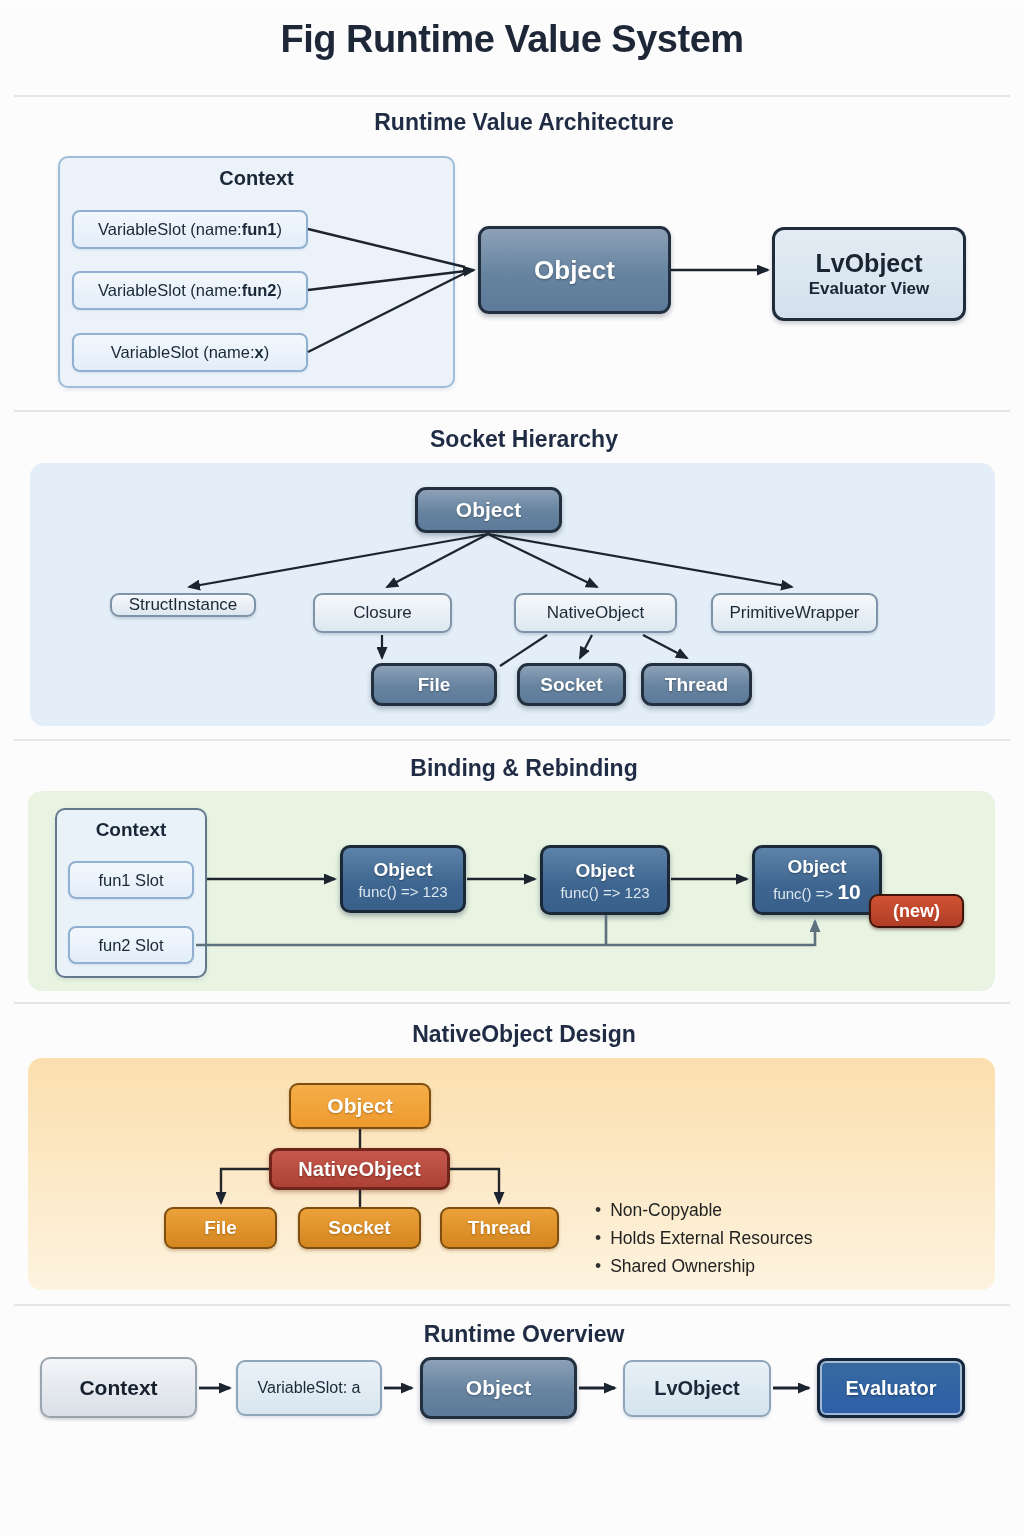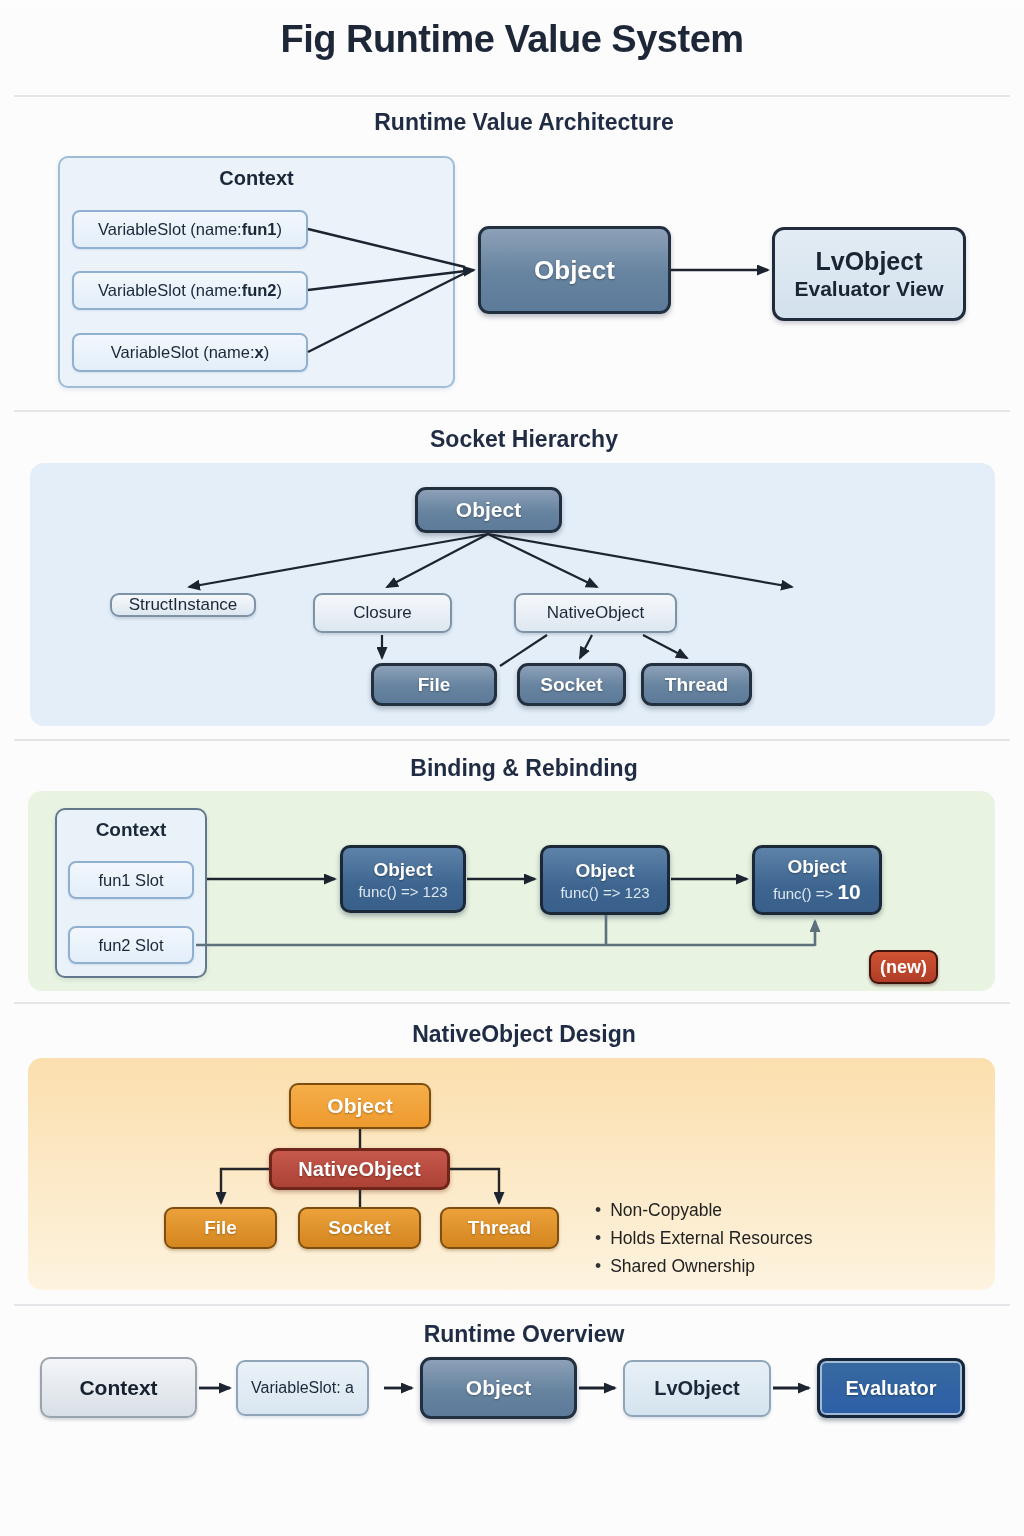--- a/index.html
+++ b/index.html
@@ -31,21 +31,21 @@
          box-shadow:0 2px 3px rgba(60,20,10,.4);}
   .ctxbox{position:absolute;box-sizing:border-box;background:#ebf2fa;border:2px solid #9fbcd8;
          border-radius:10px;z-index:1;box-shadow:0 2px 4px rgba(60,90,120,.12);}
   .ctxbox.green{background:#e9f1f9;border-color:#64788c;}
   .ctx-title{padding-top:9px;text-align:center;font-size:20px;font-weight:bold;color:#1a2838;}
   .slot{position:absolute;box-sizing:border-box;display:flex;align-items:center;justify-content:center;
         background:linear-gradient(180deg,#f2f7fc,#e3eefa);border:2px solid #8fb0d0;border-radius:8px;
         font-size:16.5px;color:#1a2838;z-index:2;box-shadow:0 1px 2px rgba(60,90,120,.12);}
   .slot b{font-weight:bold;}
   .lv-title{font-size:25px;font-weight:bold;}
-  .lv-sub{font-size:21px;font-weight:bold;margin-top:1px;}
+  .lv-sub{font-size:17px;font-weight:bold;margin-top:1px;}
   .orangebig{background:linear-gradient(180deg,#f5ae49,#ee9a2e);border:2.5px solid #7e4e10;
          border-radius:9px;color:#fff;font-weight:bold;text-shadow:0 1px 2px rgba(100,55,0,.45);
          box-shadow:0 2px 3px rgba(120,70,10,.3);}
   .amber{background:linear-gradient(180deg,#eca13a,#d4861f);border:2.5px solid #7e4e10;
          border-radius:9px;color:#fff;font-weight:bold;text-shadow:0 1px 2px rgba(100,55,0,.45);
          box-shadow:0 2px 3px rgba(120,70,10,.3);}
   .rednode{background:linear-gradient(180deg,#c6594c,#ac4136);border:3px solid #70251a;
          border-radius:9px;color:#fff;font-weight:bold;text-shadow:0 1px 2px rgba(70,15,5,.5);
          box-shadow:0 2px 4px rgba(90,30,15,.35);}
   .bullets{position:absolute;margin:0;padding:0;list-style:none;z-index:2;}
@@ -100,20 +100,21 @@
   </div>
 
   <div class="divider" style="top:402px"></div>
 
   <h2 class="sec-h" style="top:418px">Socket Hierarchy</h2>
   <div class="panel" style="left:30px;top:455px;width:965px;height:263px;background:#e3eef8"></div>
   <div class="node slate" style="left:415px;top:479px;width:147px;height:46px;font-size:21px">Object</div>
   <div class="node lightnode" style="left:110px;top:585px;width:146px;height:24px;font-size:17px">StructInstance</div>
   <div class="node lightnode" style="left:313px;top:585px;width:139px;height:40px;font-size:17px">Closure</div>
   <div class="node lightnode" style="left:514px;top:585px;width:163px;height:40px;font-size:17px">NativeObject</div>
+  <div class="node lightnode" style="left:711px;top:585px;width:167px;height:40px;font-size:17px">PrimitiveWrapper</div>
   <div class="node slate" style="left:371px;top:655px;width:126px;height:43px;font-size:19px">File</div>
   <div class="node slate" style="left:517px;top:655px;width:109px;height:43px;font-size:19px">Socket</div>
   <div class="node slate" style="left:641px;top:655px;width:111px;height:43px;font-size:19px">Thread</div>
 
   <div class="divider" style="top:731px"></div>
 
   <h2 class="sec-h" style="top:747px">Binding &amp; Rebinding</h2>
   <div class="panel" style="left:28px;top:783px;width:967px;height:200px;background:#e8f3e1"></div>
   <div class="ctxbox green" style="left:55px;top:800px;width:152px;height:170px">
     <div class="ctx-title" style="font-size:19px">Context</div>
@@ -125,42 +126,42 @@
     <div class="obj-d">func() =&gt; 123</div>
   </div>
   <div class="node steel" style="left:540px;top:837px;width:130px;height:70px">
     <div class="obj-t">Object</div>
     <div class="obj-d">func() =&gt; 123</div>
   </div>
   <div class="node steel" style="left:752px;top:837px;width:130px;height:70px">
     <div class="obj-t">Object</div>
     <div class="obj-d"><span>func() =&gt; </span><b class="big">10</b></div>
   </div>
-  <div class="node badge" style="left:869px;top:942px;width:69px;height:34px">(new)</div>
+  <div class="node badge" style="left:869px;top:886px;width:95px;height:34px">(new)</div>
 
   <div class="divider" style="top:994px"></div>
 
   <h2 class="sec-h" style="top:1013px">NativeObject Design</h2>
   <div class="panel" style="left:28px;top:1050px;width:967px;height:232px;background:linear-gradient(180deg,#fbdfae,#fdf3df)"></div>
   <div class="node orangebig" style="left:289px;top:1075px;width:142px;height:46px;font-size:21px">Object</div>
   <div class="node rednode" style="left:269px;top:1140px;width:181px;height:42px;font-size:20px">NativeObject</div>
   <div class="node amber" style="left:164px;top:1199px;width:113px;height:42px;font-size:19px">File</div>
   <div class="node amber" style="left:298px;top:1199px;width:123px;height:42px;font-size:19px">Socket</div>
   <div class="node amber" style="left:440px;top:1199px;width:119px;height:42px;font-size:19px">Thread</div>
   <ul class="bullets" style="left:595px;top:1188px;width:340px">
     <li><span>Non-Copyable</span></li>
     <li><span>Holds External Resources</span></li>
     <li><span>Shared Ownership</span></li>
   </ul>
 
   <div class="divider" style="top:1296px"></div>
 
   <h2 class="sec-h" style="top:1313px">Runtime Overview</h2>
   <div class="node ov-ctx" style="left:40px;top:1349px;width:157px;height:61px">Context</div>
-  <div class="node ov-light" style="left:236px;top:1352px;width:133px;height:56px">VariableSlot: a</div>
+  <div class="node ov-light" style="left:236px;top:1352px;width:146px;height:56px">VariableSlot: a</div>
   <div class="node slate" style="left:420px;top:1349px;width:157px;height:62px;font-size:21px">Object</div>
   <div class="node ov-lv" style="left:623px;top:1352px;width:148px;height:57px">LvObject</div>
   <div class="node evaluator" style="left:817px;top:1350px;width:148px;height:60px">Evaluator</div>
 
   <svg class="overlay" width="1024" height="1536" viewBox="0 0 1024 1536">
     <defs>
       <marker id="aDark" markerUnits="userSpaceOnUse" markerWidth="13" markerHeight="11" refX="11" refY="5.5" orient="auto">
         <path d="M0,0 L13,5.5 L0,11 Z" fill="#1c2430"></path>
       </marker>
       <marker id="aGray" markerUnits="userSpaceOnUse" markerWidth="13" markerHeight="11" refX="11" refY="5.5" orient="auto">

